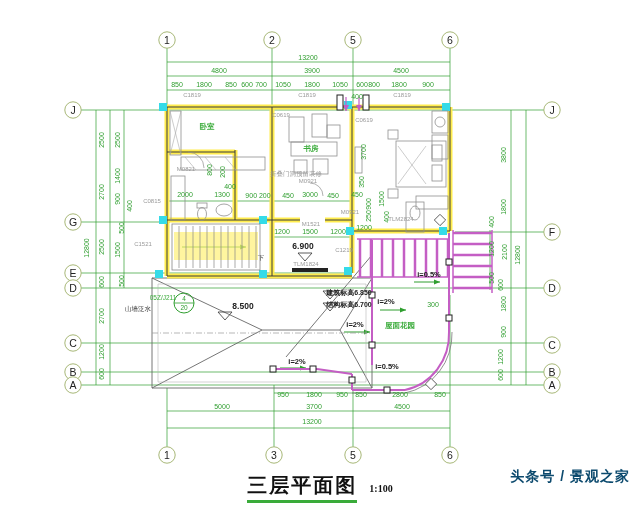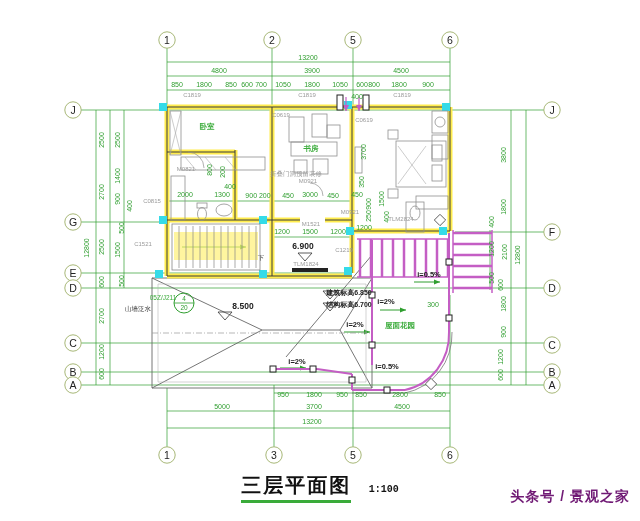--- a/index.html
+++ b/index.html
@@ -1,27 +1,27 @@
 <!DOCTYPE html>
 <html><head>
 <meta charset="utf-8">
 <style>
   html,body{margin:0;padding:0;background:#fff;}
   #stage{position:relative;width:640px;height:521px;background:#fff;overflow:hidden;
          font-family:"Liberation Sans",sans-serif;}
   #plan{position:absolute;left:0;top:0;}
   svg text{font-family:"Liberation Sans",sans-serif;}
   #title-row{position:absolute;left:0;top:472px;width:640px;text-align:center;
-             font-family:Liberation Mono, monospace;}
+             font-family:Liberation Serif, serif;}
   #title-text{display:inline-block;font-size:20px;font-weight:bold;color:#111;
               letter-spacing:2px;border-bottom:3px solid #3aab3a;padding-bottom:1px;}
   #title-scale{display:inline-block;font-size:10px;font-weight:bold;color:#111;
                margin-left:8px;vertical-align:baseline;}
-  #watermark{position:absolute;right:10px;top:488px;font-size:14px;font-weight:bold;
-             color:#701a75;letter-spacing:1px;font-family:"Liberation Sans",sans-serif;}
+  #watermark{position:absolute;right:10px;top:468px;font-size:14px;font-weight:bold;
+             color:#0c4a6e;letter-spacing:1px;font-family:"Liberation Sans",sans-serif;}
 </style>
 </head>
 <body>
 
 <div id="stage">
   <svg id="plan" width="640" height="521" viewBox="0 0 640 521">
       <line x1="167" y1="48" x2="167" y2="110" stroke="#2f9e2f" stroke-width="0.7"></line>
       <line x1="272" y1="48" x2="272" y2="110" stroke="#2f9e2f" stroke-width="0.7"></line>
       <line x1="353" y1="48" x2="353" y2="110" stroke="#2f9e2f" stroke-width="0.7"></line>
       <line x1="450" y1="48" x2="450" y2="110" stroke="#2f9e2f" stroke-width="0.7"></line>

